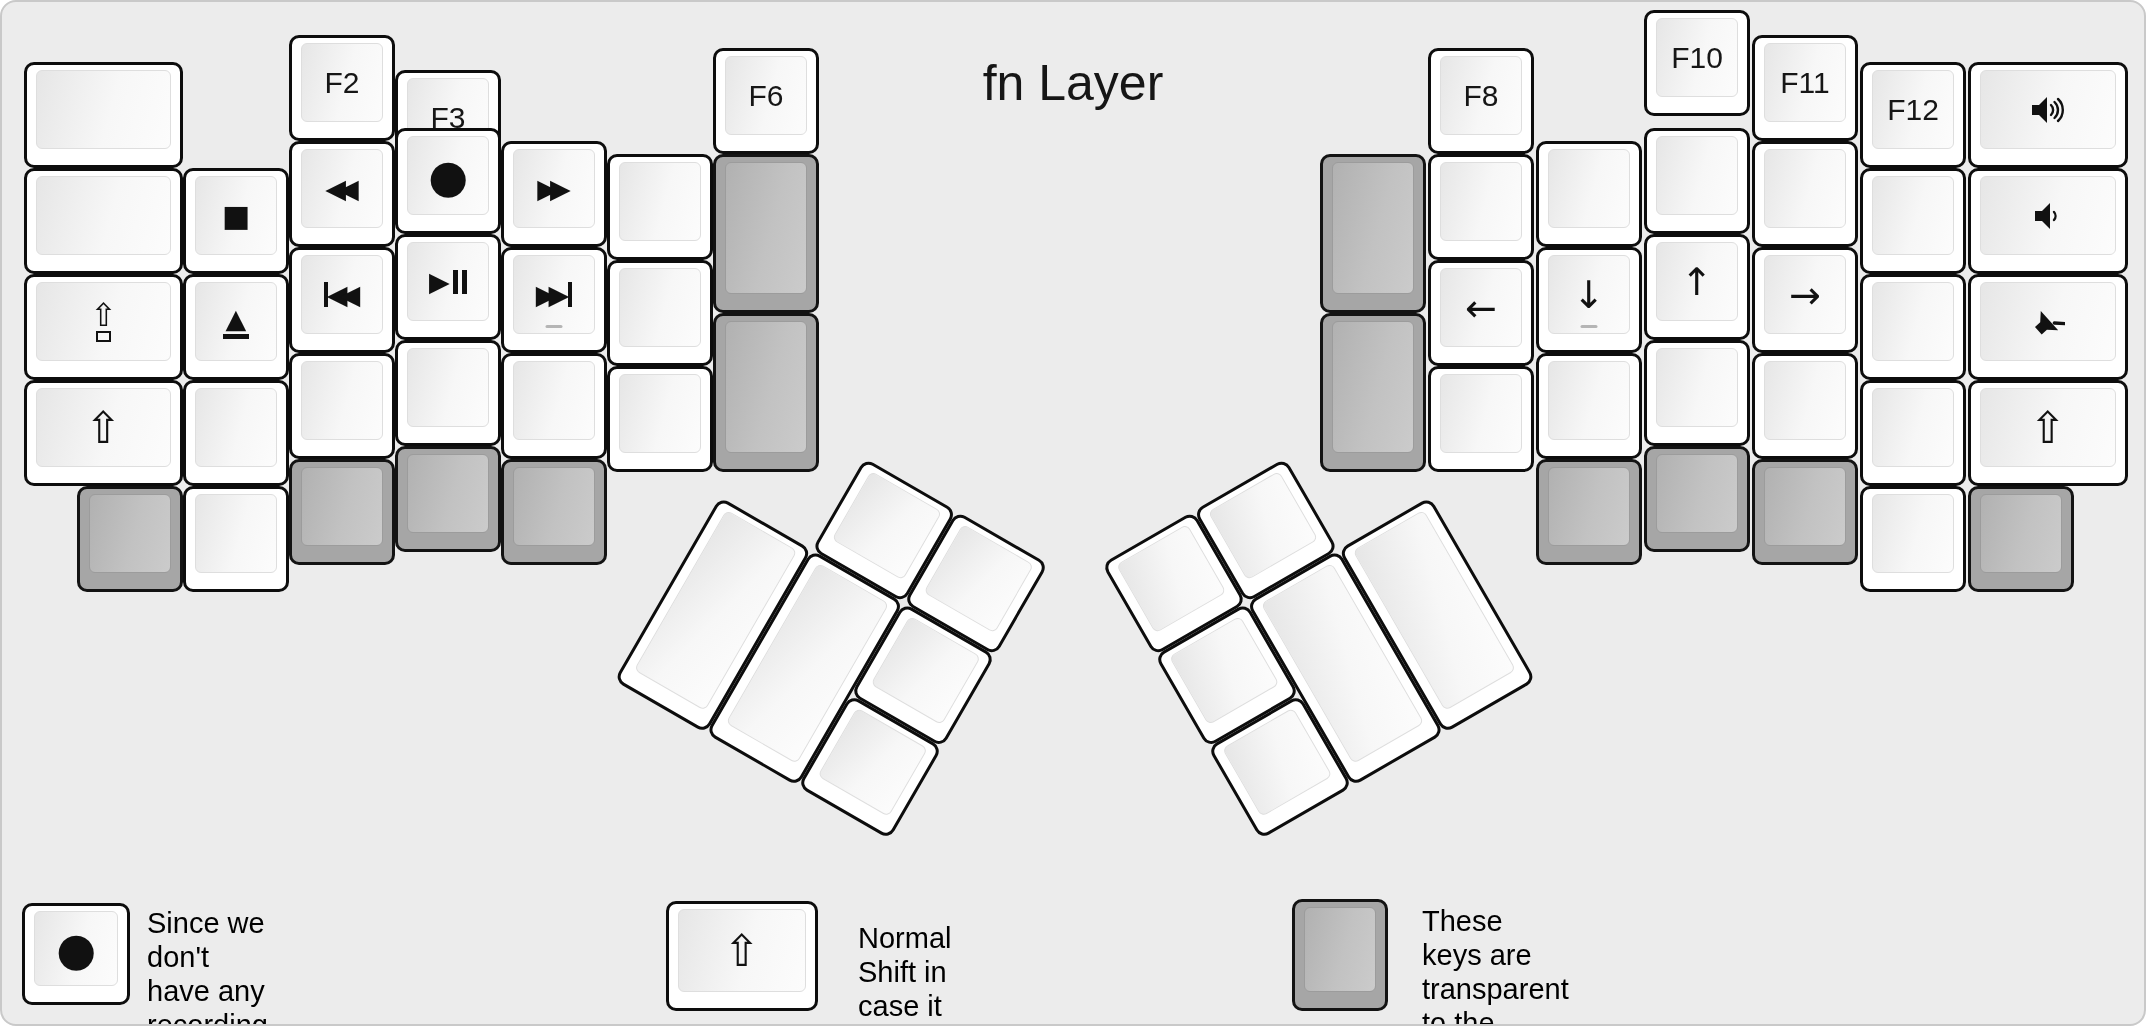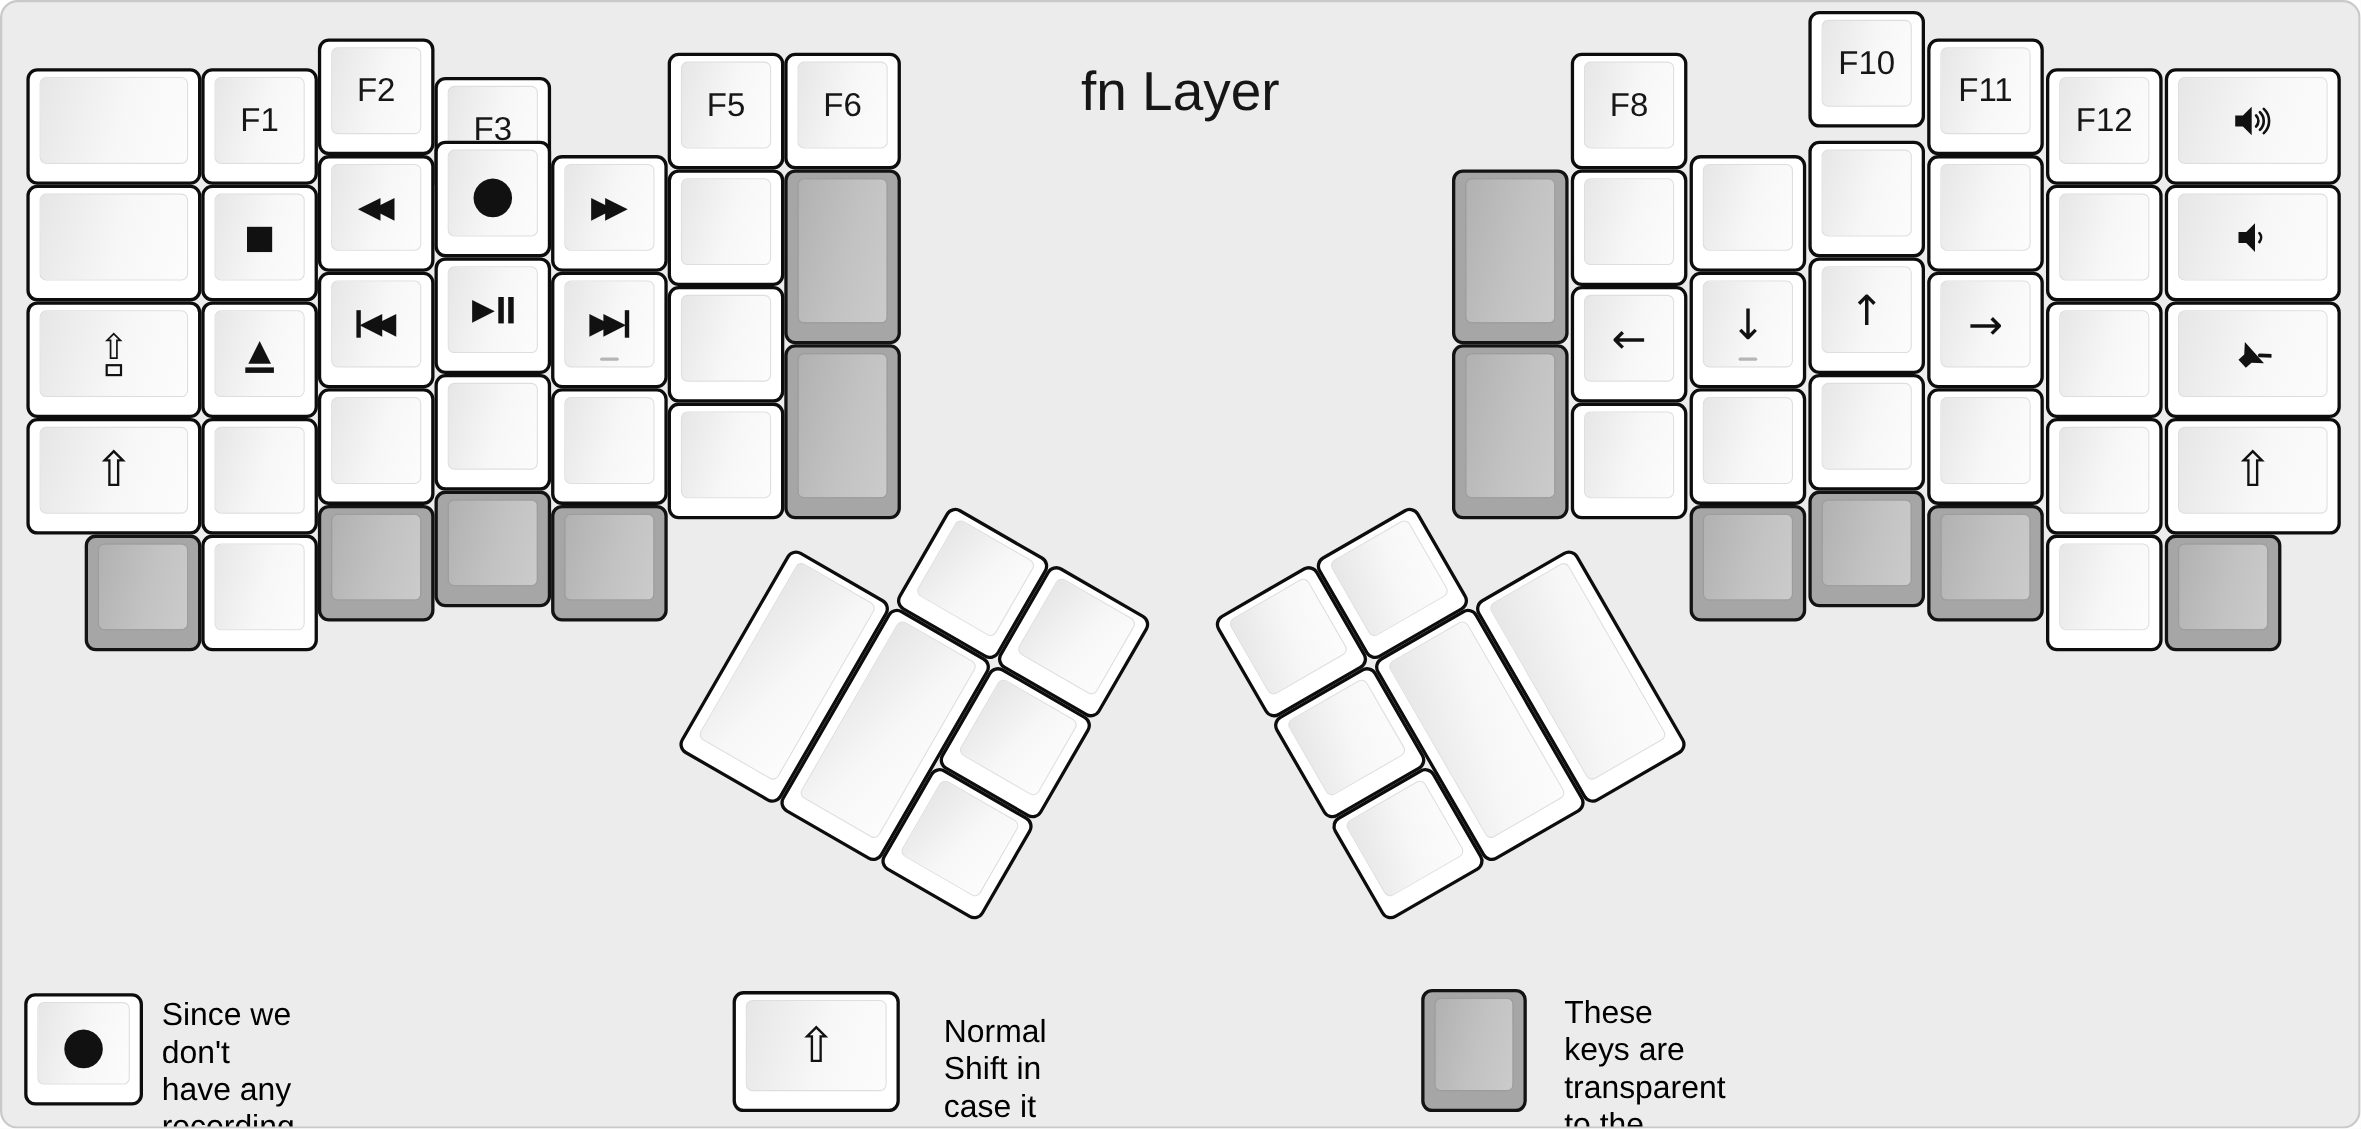--- a/index.html
+++ b/index.html
@@ -147,25 +147,20 @@
             <span class="sarr">⇧</span>
             <span class="cbox"></span>
           </span>
         </div>
       </div>
       <div class="key" style="left: 22px; top: 378px; width: 159px; height: 106px;">
         <div class="cap">
           <span class="icon g-shift">⇧</span>
         </div>
       </div>
-      <div class="key" style="left: 181px; top: 60px; width: 106px; height: 106px;">
-        <div class="cap">
-          <span class="klabel">F1</span>
-        </div>
-      </div>
       <div class="key" style="left: 181px; top: 166px; width: 106px; height: 106px;">
         <div class="cap">
           <span class="icon g-stop">■</span>
         </div>
       </div>
       <div class="key" style="left: 181px; top: 272px; width: 106px; height: 106px;">
         <div class="cap">
           <span class="icon g-eject">
             <span class="tri">▲</span>
             <span class="ebar"></span>
@@ -237,25 +232,20 @@
           <span class="icon g-next">
             <span class="tri">▶</span>
             <span class="tri ov">▶</span>
             <span class="vbar"></span>
           </span>
           <div class="homing"></div>
         </div>
       </div>
       <div class="key" style="left: 499px; top: 351px; width: 106px; height: 106px;">
         <div class="cap"></div>
-      </div>
-      <div class="key" style="left: 605px; top: 46px; width: 106px; height: 106px;">
-        <div class="cap">
-          <span class="klabel">F5</span>
-        </div>
       </div>
       <div class="key" style="left: 605px; top: 152px; width: 106px; height: 106px;">
         <div class="cap"></div>
       </div>
       <div class="key" style="left: 605px; top: 258px; width: 106px; height: 106px;">
         <div class="cap"></div>
       </div>
       <div class="key" style="left: 605px; top: 364px; width: 106px; height: 106px;">
         <div class="cap"></div>
       </div>

